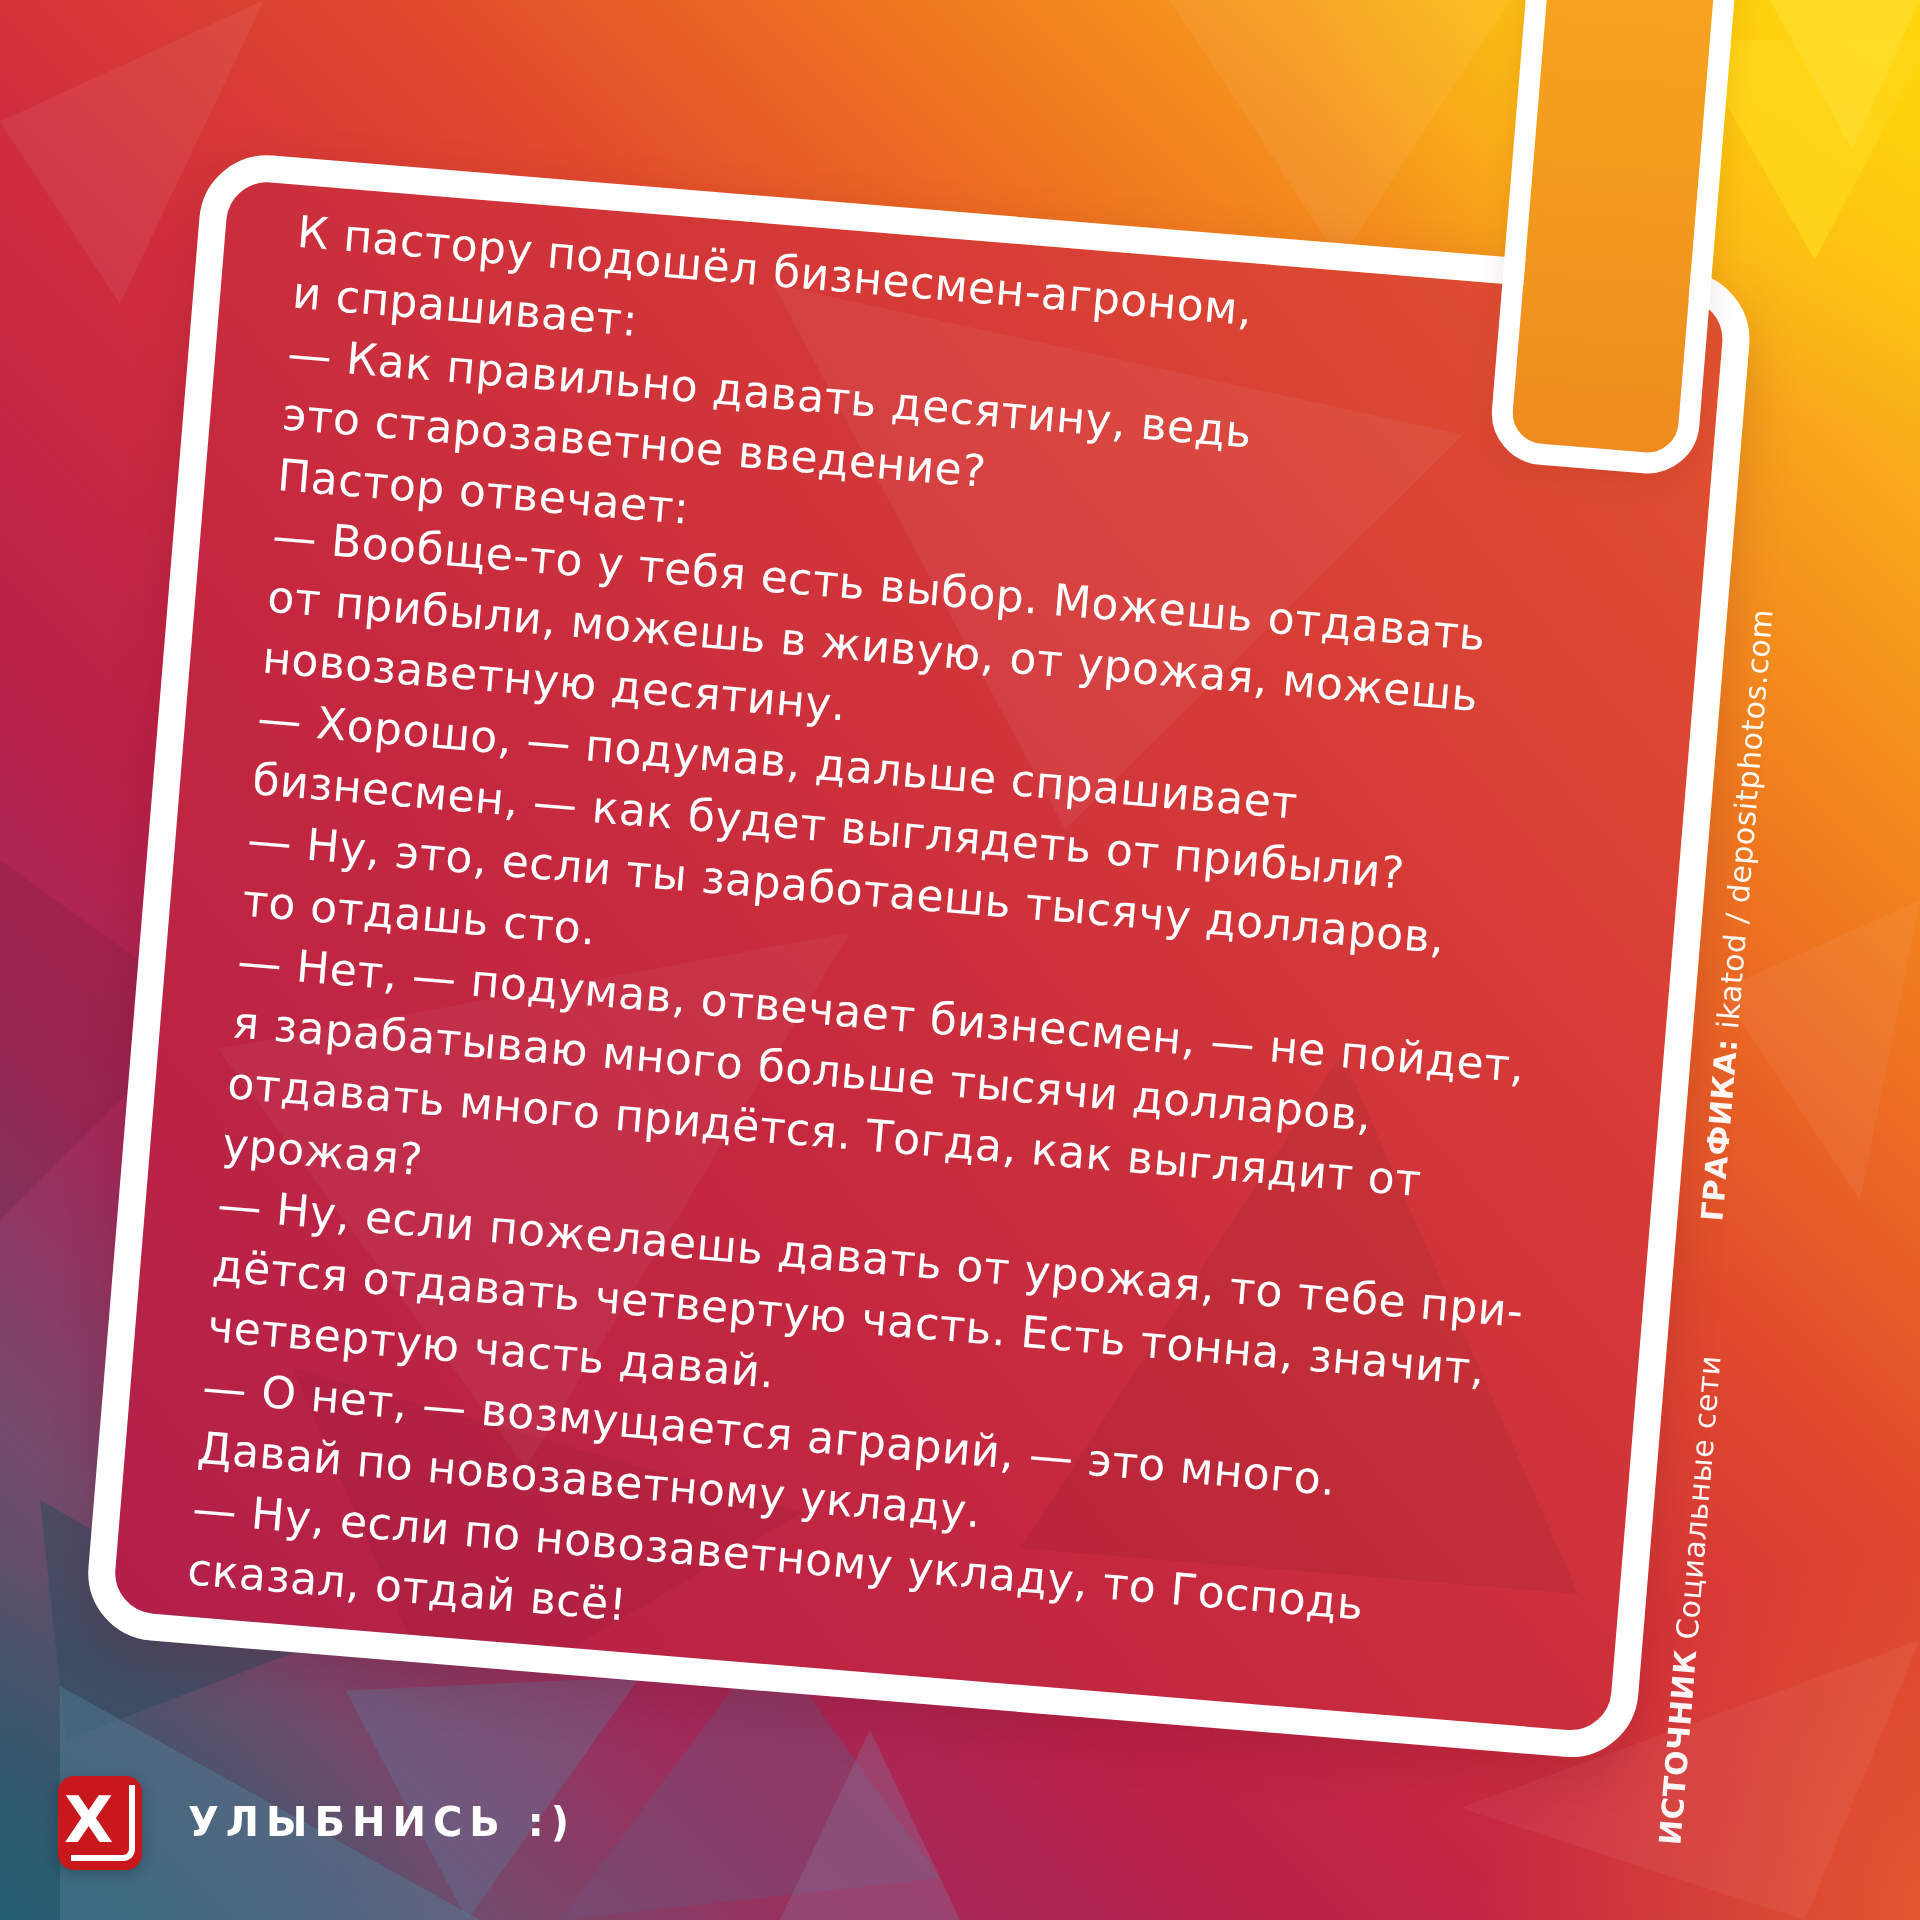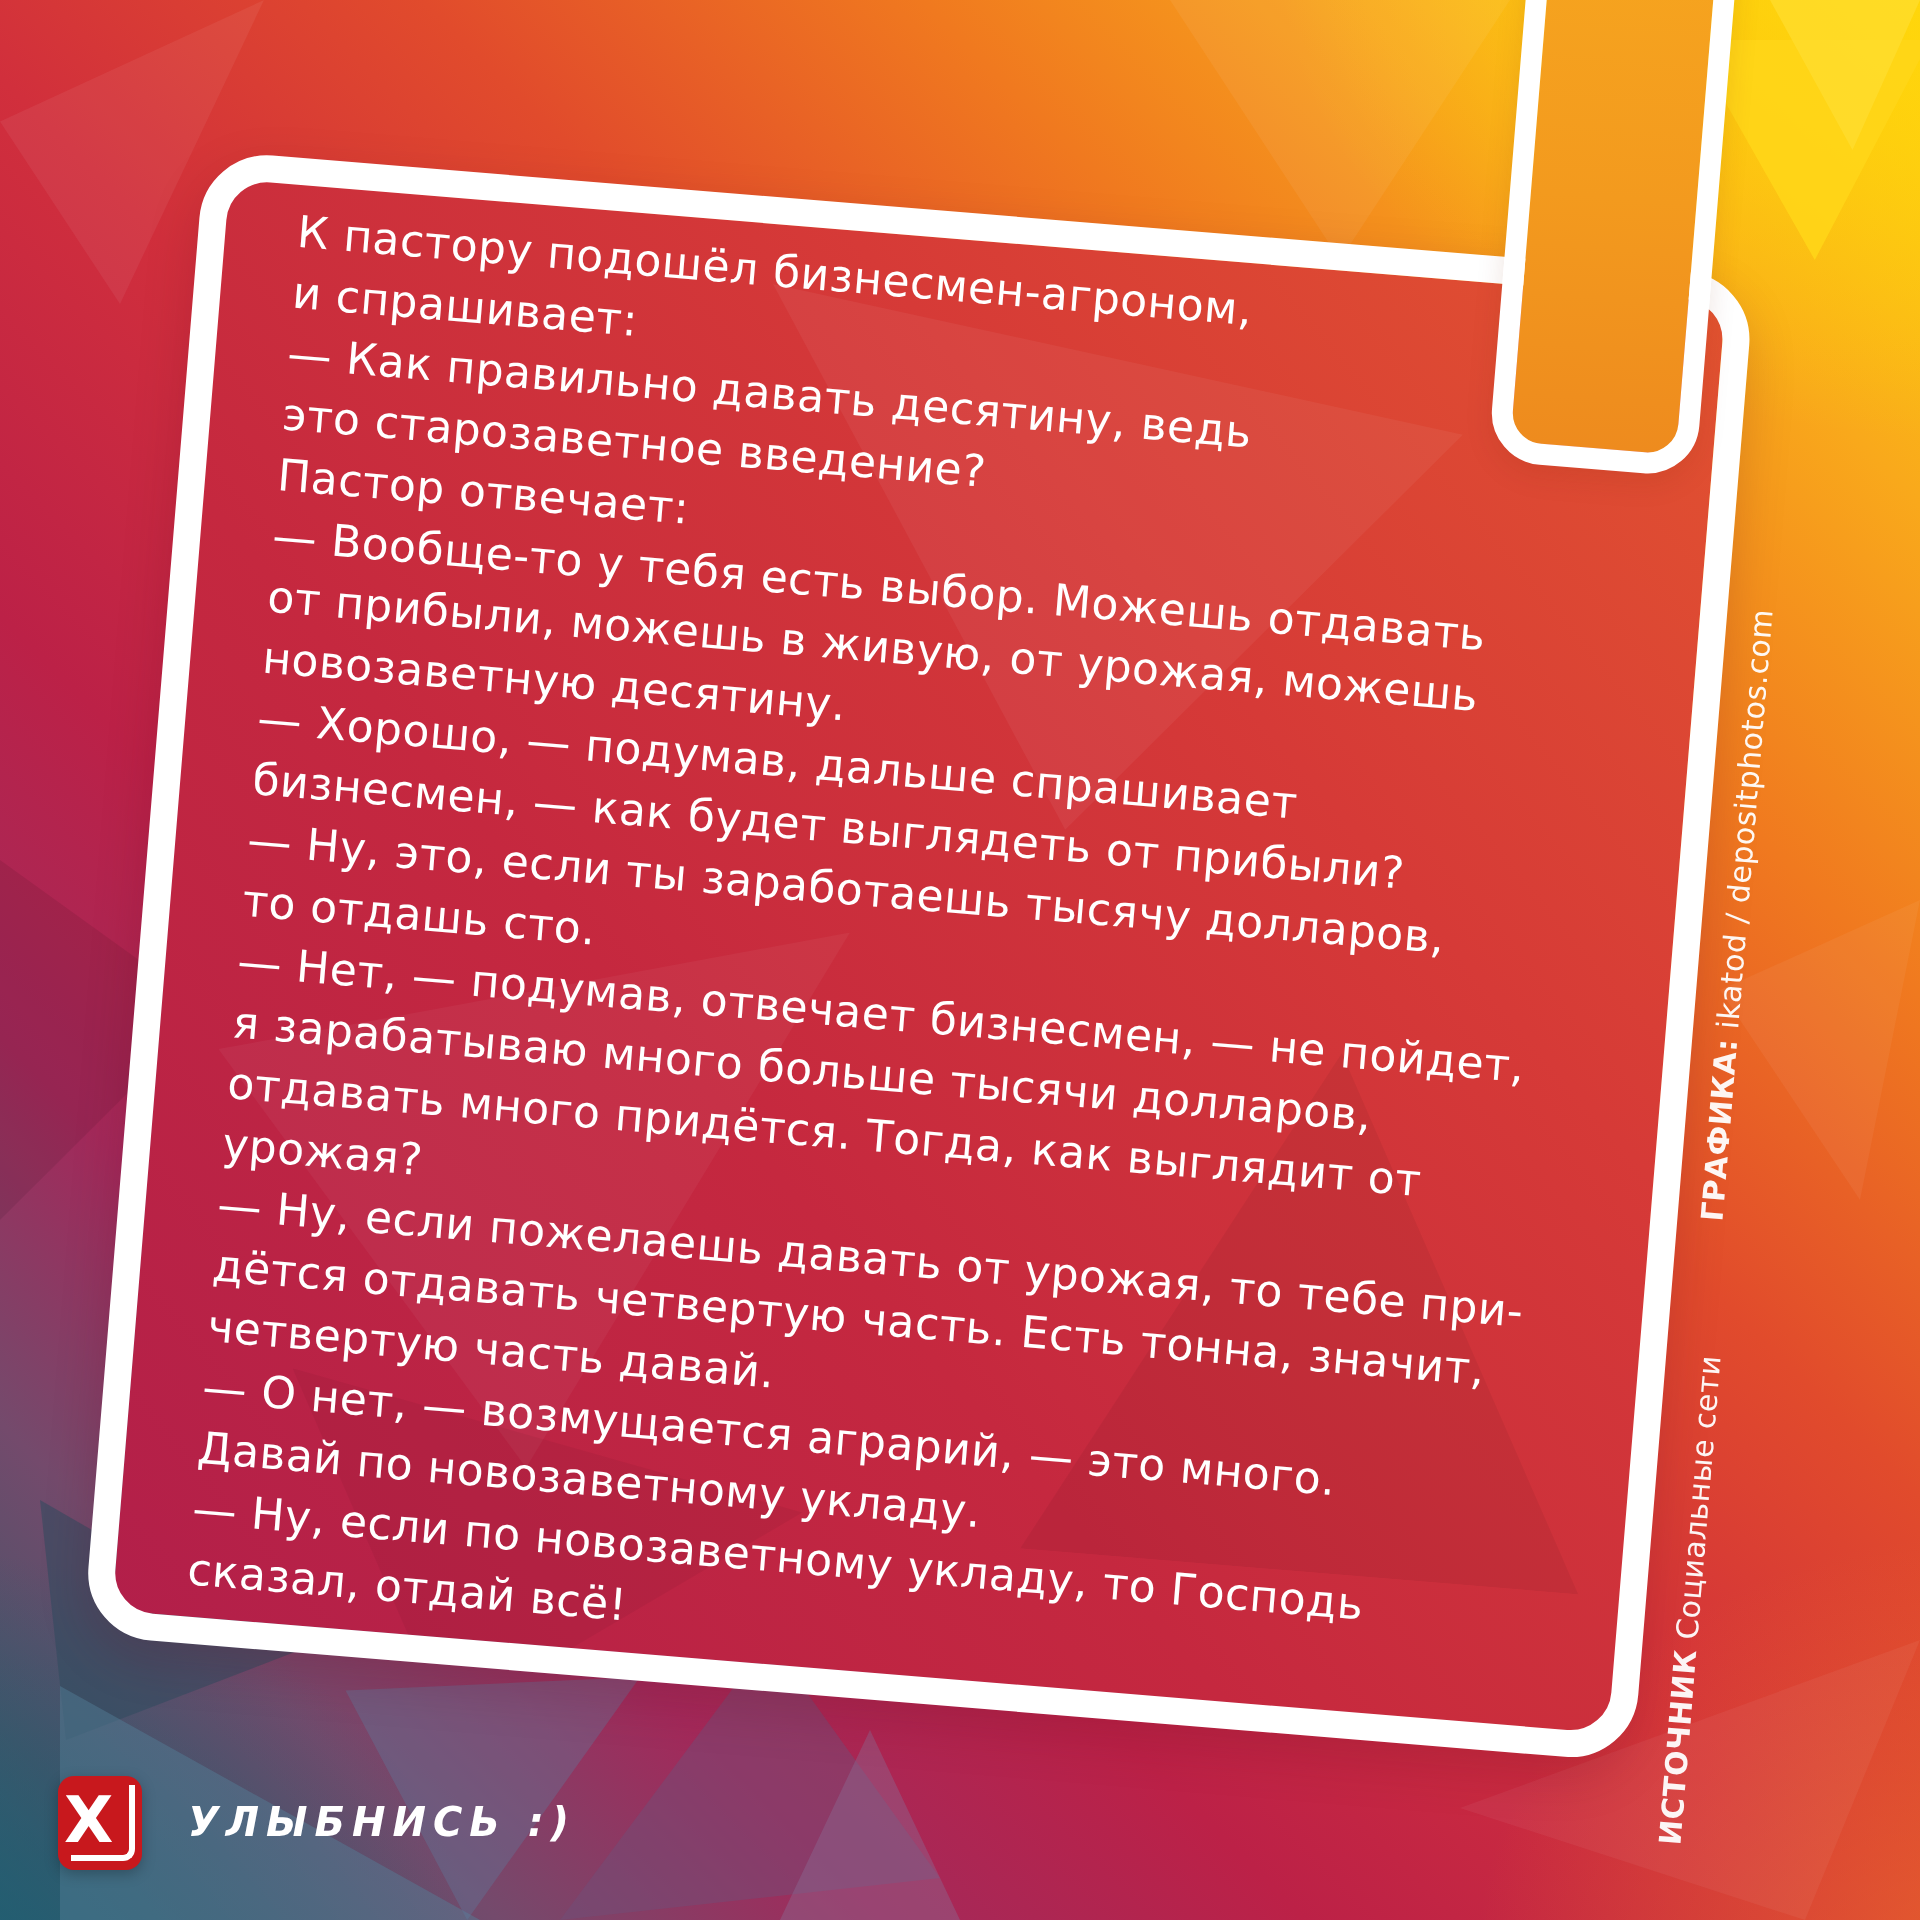--- a/index.html
+++ b/index.html
@@ -52,21 +52,21 @@
     color:#ffffff;font-size:64px;font-weight:bold;line-height:1;
   }
   .logo-corner{
     position:absolute;left:13px;right:7px;top:9px;bottom:9px;
     border-right:6px solid #ffffff;border-bottom:6px solid #ffffff;
     border-bottom-right-radius:12px;
   }
   .caption{
     position:absolute;left:188px;top:1800px;height:44px;line-height:44px;
     color:#ffffff;font-size:40px;font-weight:bold;letter-spacing:7px;
-    z-index:4;white-space:nowrap;font-style:italic;
+    z-index:4;white-space:nowrap;
   }
 </style>
 </head>
 <body>
 
 <div class="stage">
 
   <div class="tri" style="left:1690px;top:40px;width:240px;height:220px;background:#ffd619;opacity:.85;clip-path:polygon(0 0,100% 0,52% 100%);"></div>
   <div class="tri" style="left:1770px;top:0;width:150px;height:150px;background:#ffdf36;opacity:.6;clip-path:polygon(0 0,100% 0,55% 100%);"></div>
   <div class="tri" style="left:1170px;top:0;width:340px;height:260px;background:#ffffff;opacity:.06;clip-path:polygon(0 0,100% 0,50% 100%);"></div>

